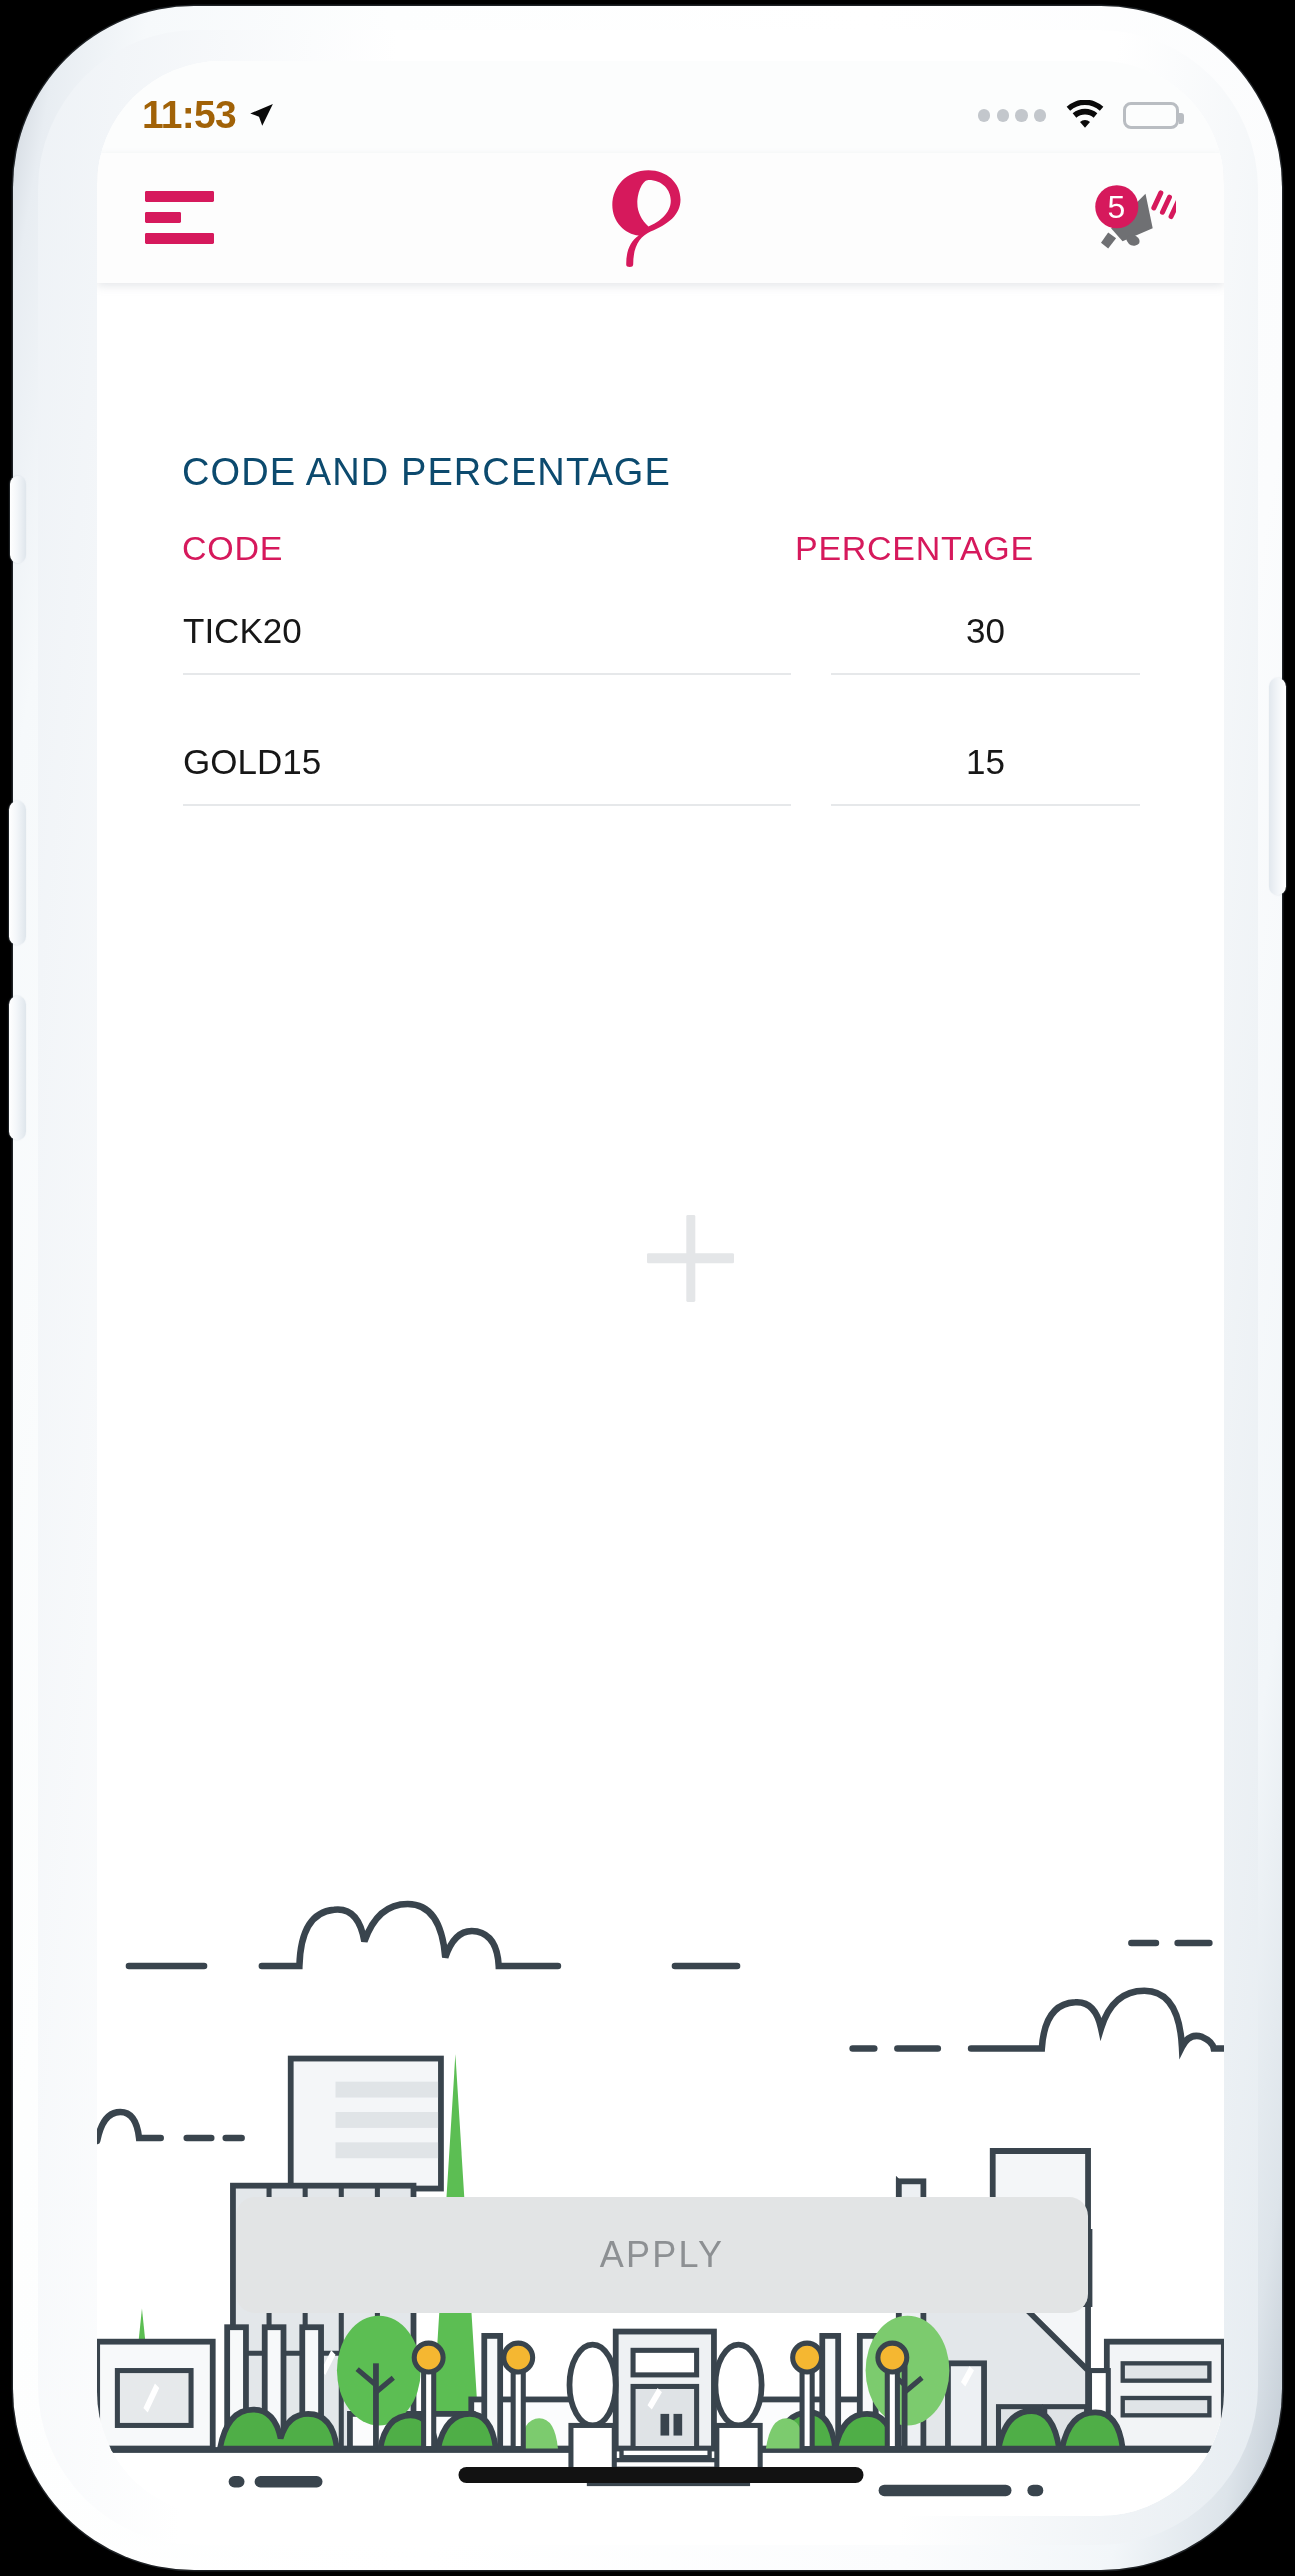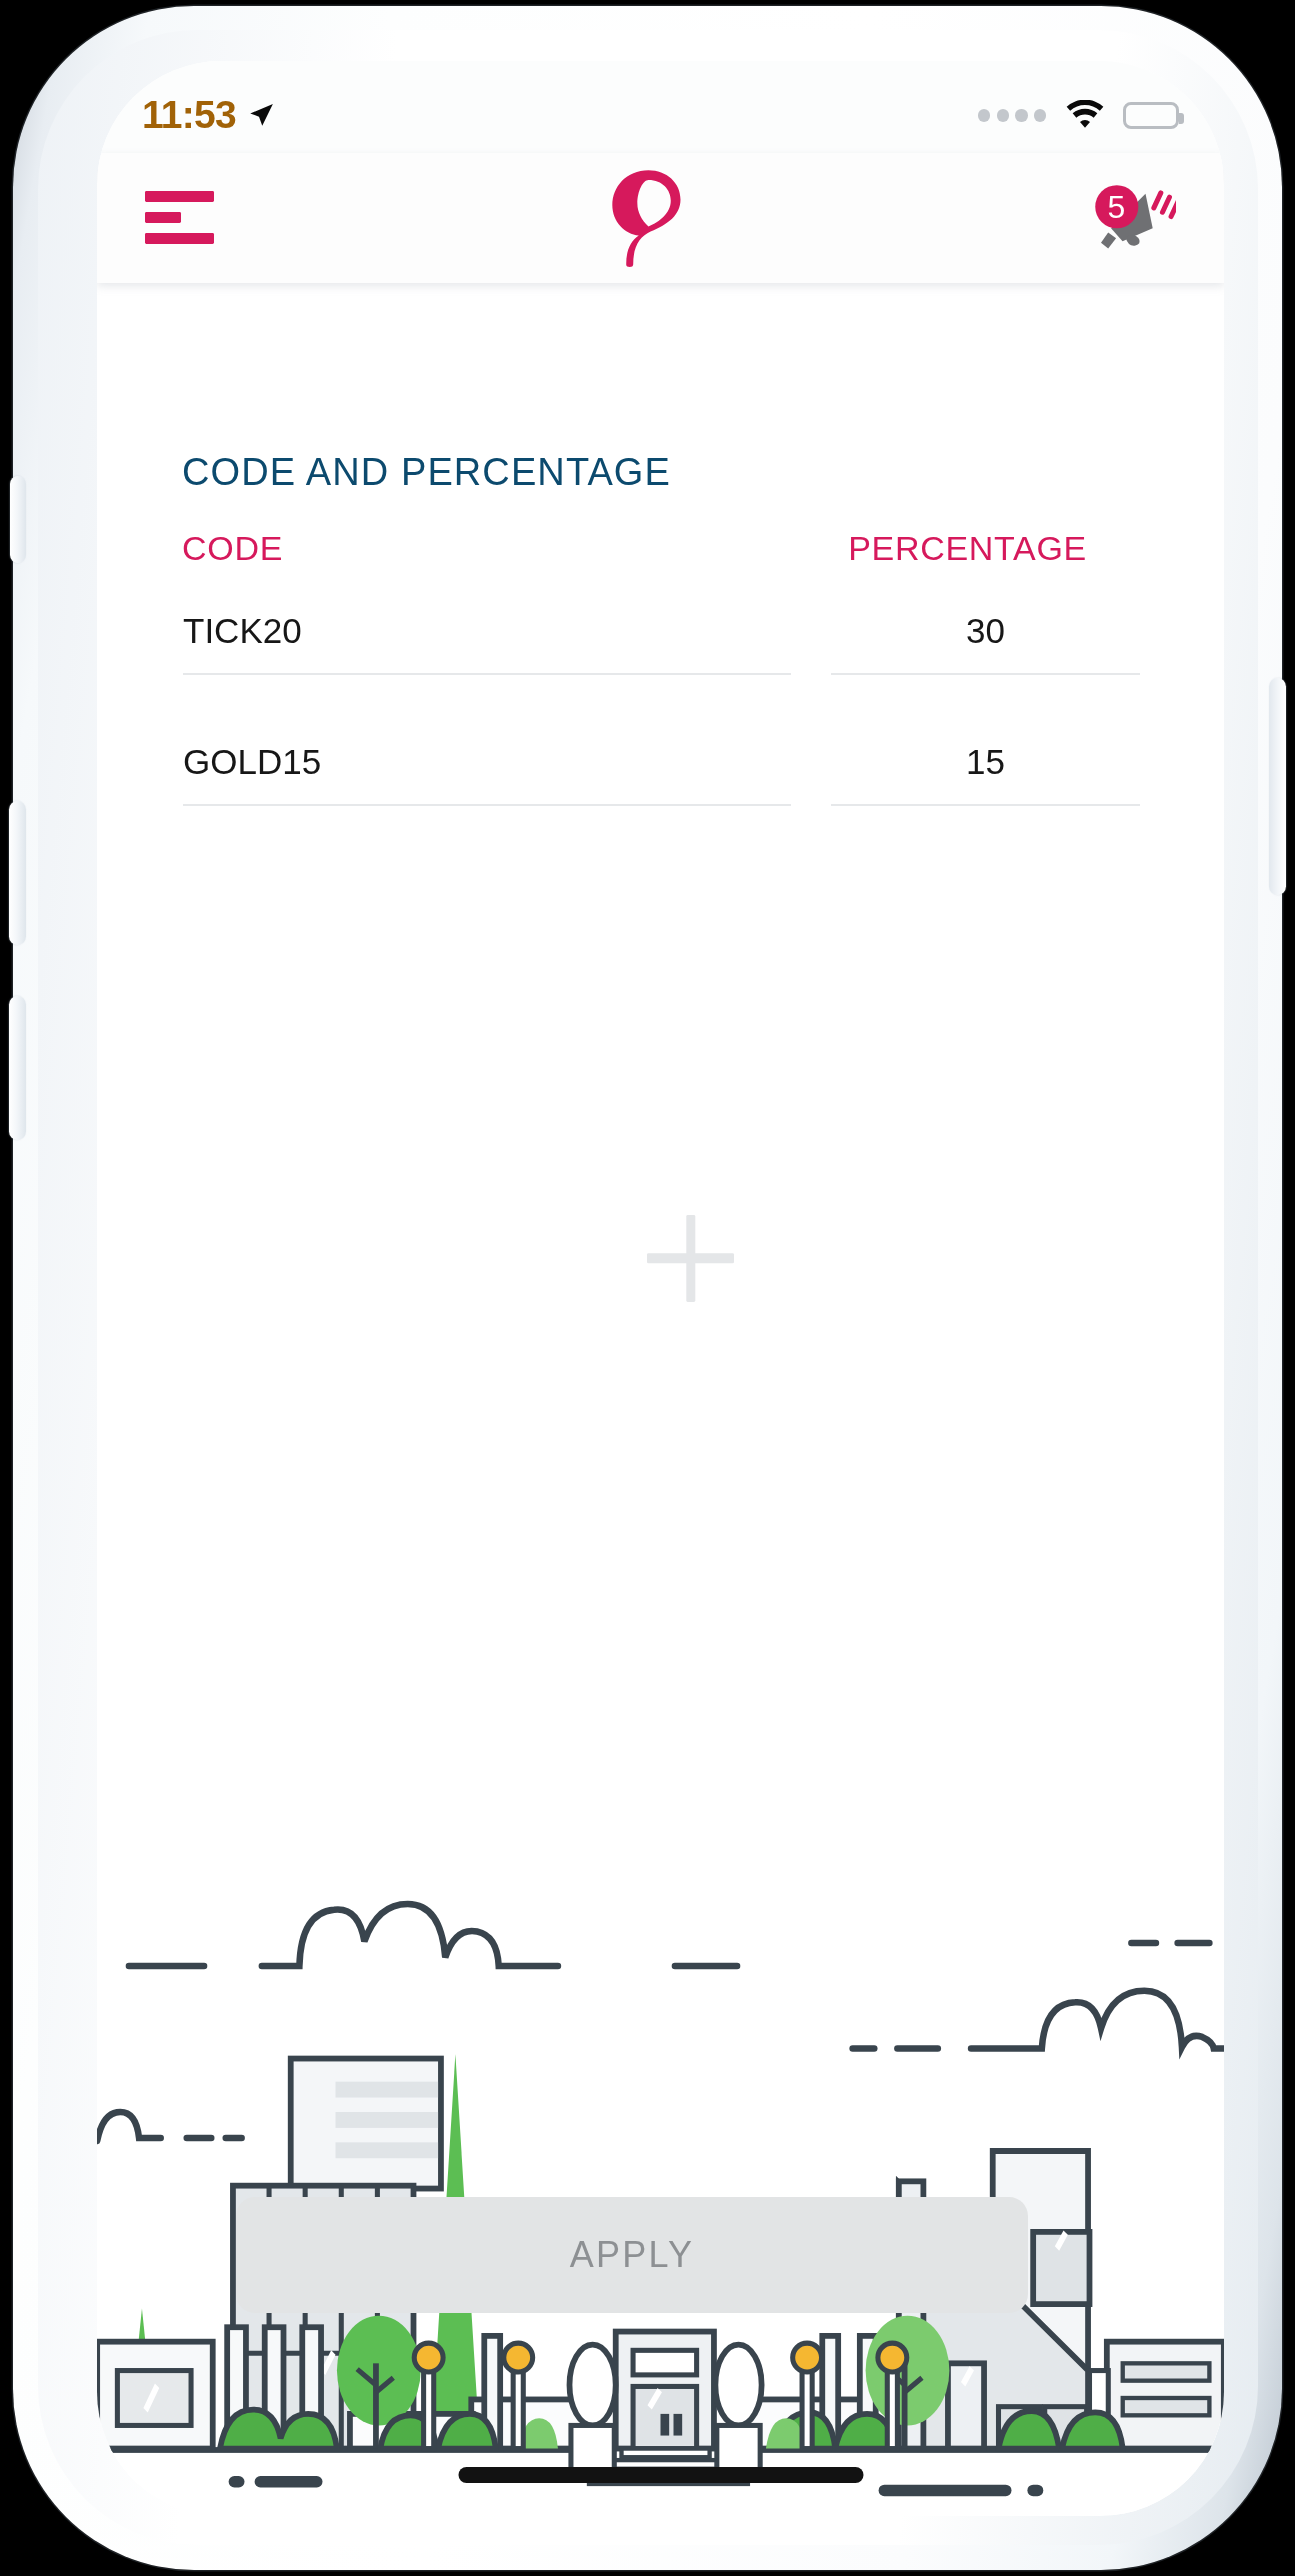--- a/index.html
+++ b/index.html
@@ -164,21 +164,21 @@
     position: absolute;
     left: 85px; top: 246px;
     width: 958px;
   }
   #table-head {
     display: flex;
     padding-bottom: 24.6px;
     gap: 14px;
   }
   #table-head .col-code { width: 608px; }
-  #table-head .col-pct  { width: 350px; text-align: center; }
+  #table-head .col-pct  { width: 350px; }
   .col-header {
     font-size: 34px;
     font-weight: 400;
     letter-spacing: 0.7px;
     color: #d6195c;
   }
   .table-row {
     display: flex;
     margin-bottom: 0;
     justify-content: flex-end;
@@ -216,21 +216,21 @@
     left: 0; bottom: 0;
     width: 1127px;
     height: 650px;
   }
 
   
   #apply-button {
     position: absolute;
     left: 139px;
     bottom: 202px;
-    width: 792px;
+    width: 852px;
     height: 116px;
     background: #e2e4e5;
     border-radius: 19px;
     display: flex;
     align-items: center;
     justify-content: center;
     cursor: pointer;
     border: none;
     z-index: 10;
   }

